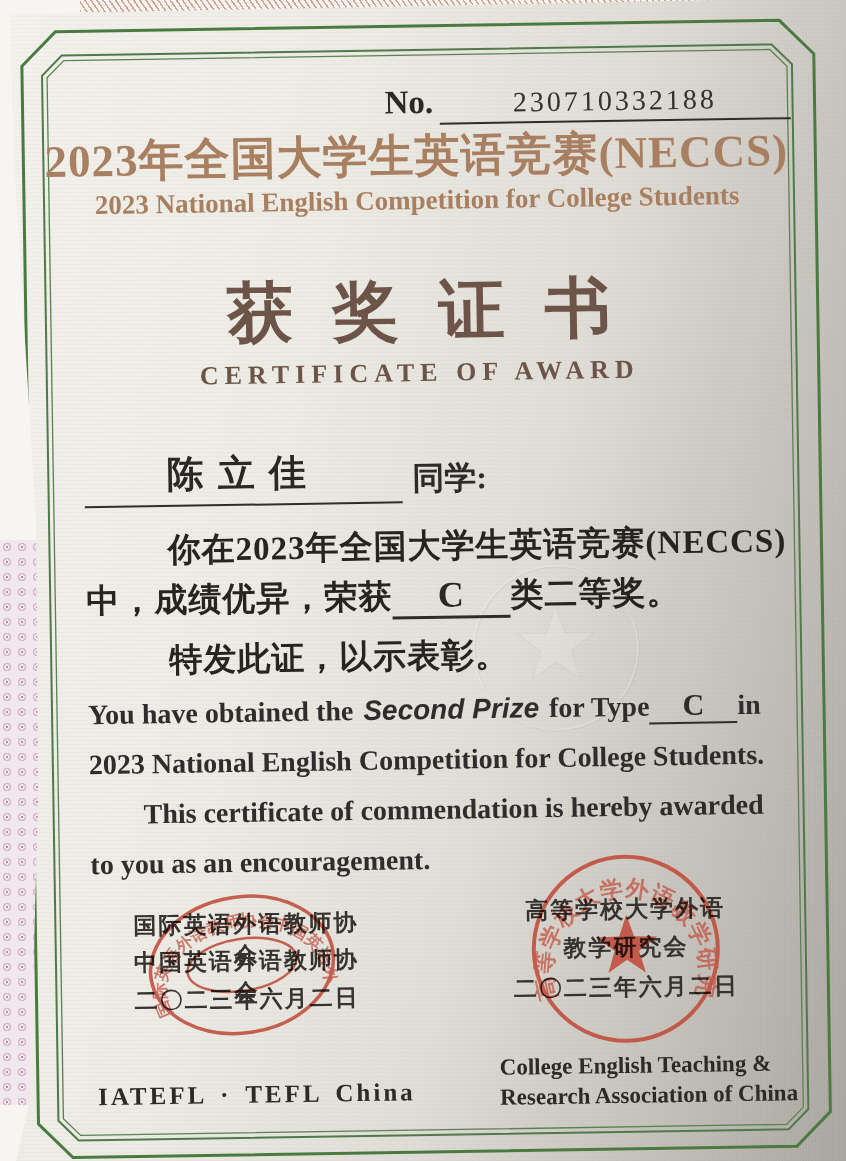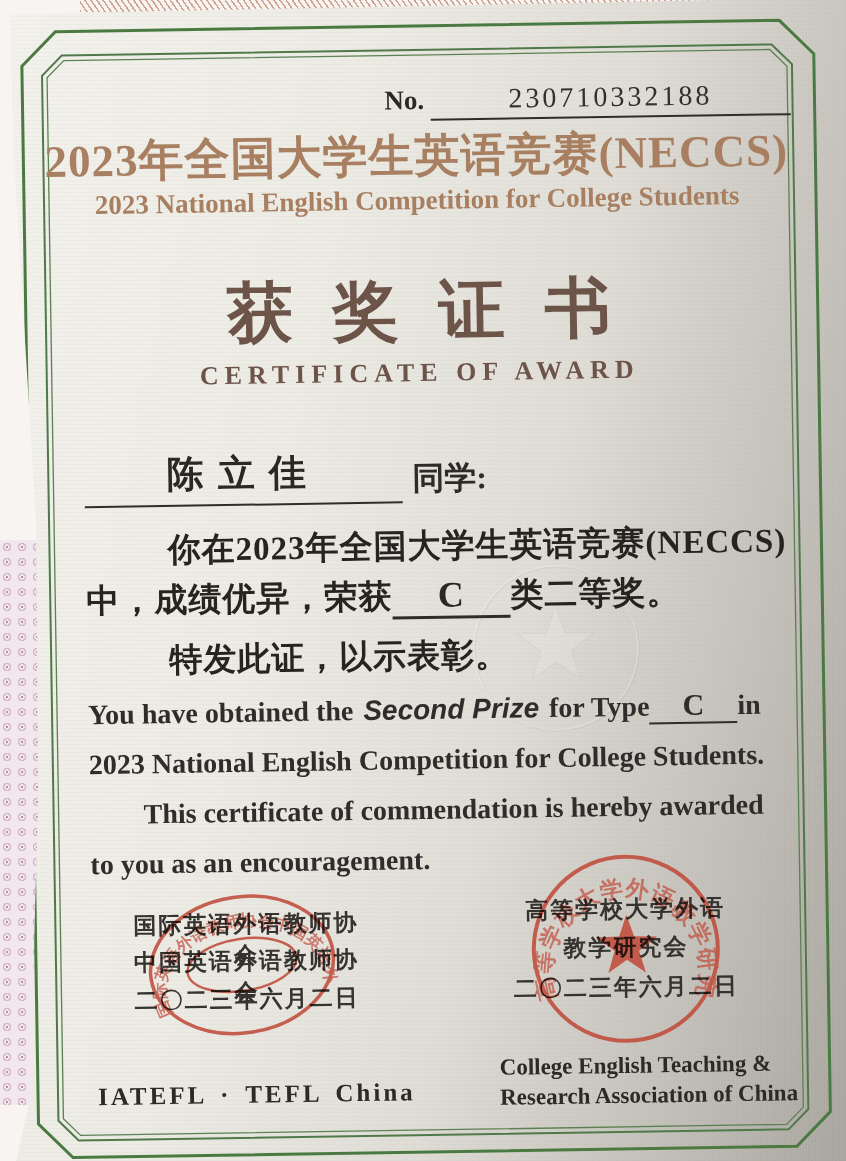--- a/index.html
+++ b/index.html
@@ -30,21 +30,21 @@
     background:
       repeating-linear-gradient(90deg, rgba(255,255,255,.05) 0 1px, rgba(0,0,0,0) 1px 3px),
       repeating-linear-gradient(0deg, rgba(120,115,105,.035) 0 1px, rgba(0,0,0,0) 1px 4px);
   }
   .tilt{position:absolute;inset:0;transform:rotate(-0.9deg);transform-origin:50% 50%;}
   .abs{position:absolute;}
   svg{position:absolute;left:0;top:0;}
   .stamps{mix-blend-mode:multiply;opacity:.88;}
   .wm{opacity:.5;}
   .no-line{left:392px;top:84px;width:406px;display:flex;align-items:baseline;}
-  .no-label{font-size:27px;font-weight:bold;color:#2b2925;}
+  .no-label{font-size:33px;font-weight:bold;color:#2b2925;}
   .no-value{flex:1;text-align:center;border-bottom:2.5px solid #2f2d2a;font-size:28px;letter-spacing:3px;color:#33312d;padding-bottom:3px;margin-left:6px;}
   .title-cn{left:0;right:0;top:126px;text-align:center;font-size:45px;font-weight:bold;color:#a87f60;letter-spacing:1px;}
   .title-en{left:0;right:0;top:185px;text-align:center;font-size:27px;font-weight:bold;color:#a87f60;}
   .award-cn{left:0;right:0;top:266px;text-align:center;font-size:66px;font-weight:bold;color:#6d5449;letter-spacing:40px;padding-left:40px;}
   .award-en{left:0;right:0;top:358px;text-align:center;font-size:26px;font-weight:bold;color:#6d5449;letter-spacing:6px;}
   .name-row{left:86px;top:446px;display:flex;align-items:flex-end;}
   .name-underline{width:318px;border-bottom:2.5px solid #2f2d2a;text-align:center;font-size:37px;font-weight:600;letter-spacing:14px;color:#2a2825;padding-bottom:5px;}
   .name-suffix{font-size:32px;font-weight:bold;margin-left:10px;color:#2d2b28;padding-bottom:2px;}
   .cnline{font-size:33px;font-weight:600;color:#262421;letter-spacing:1px;}
   .cn-l1{left:168px;top:524px;}

